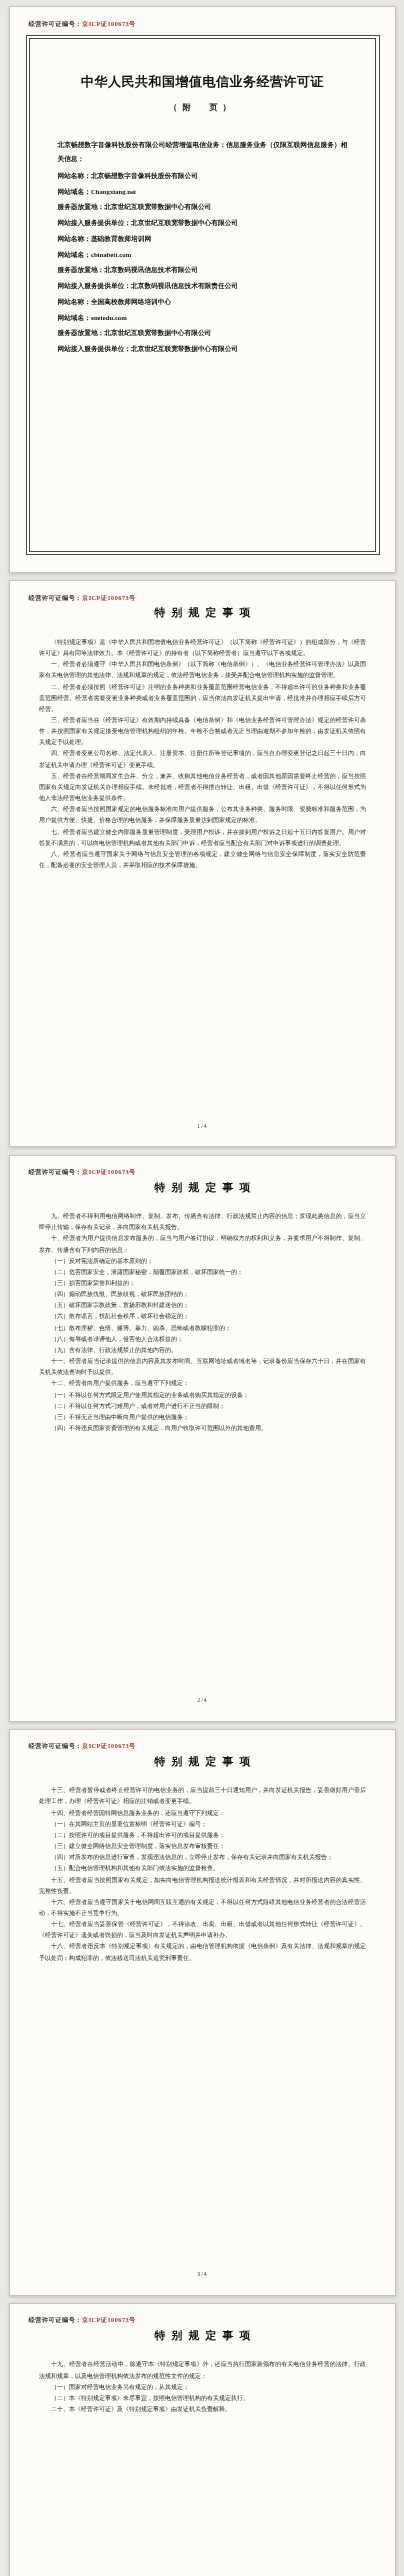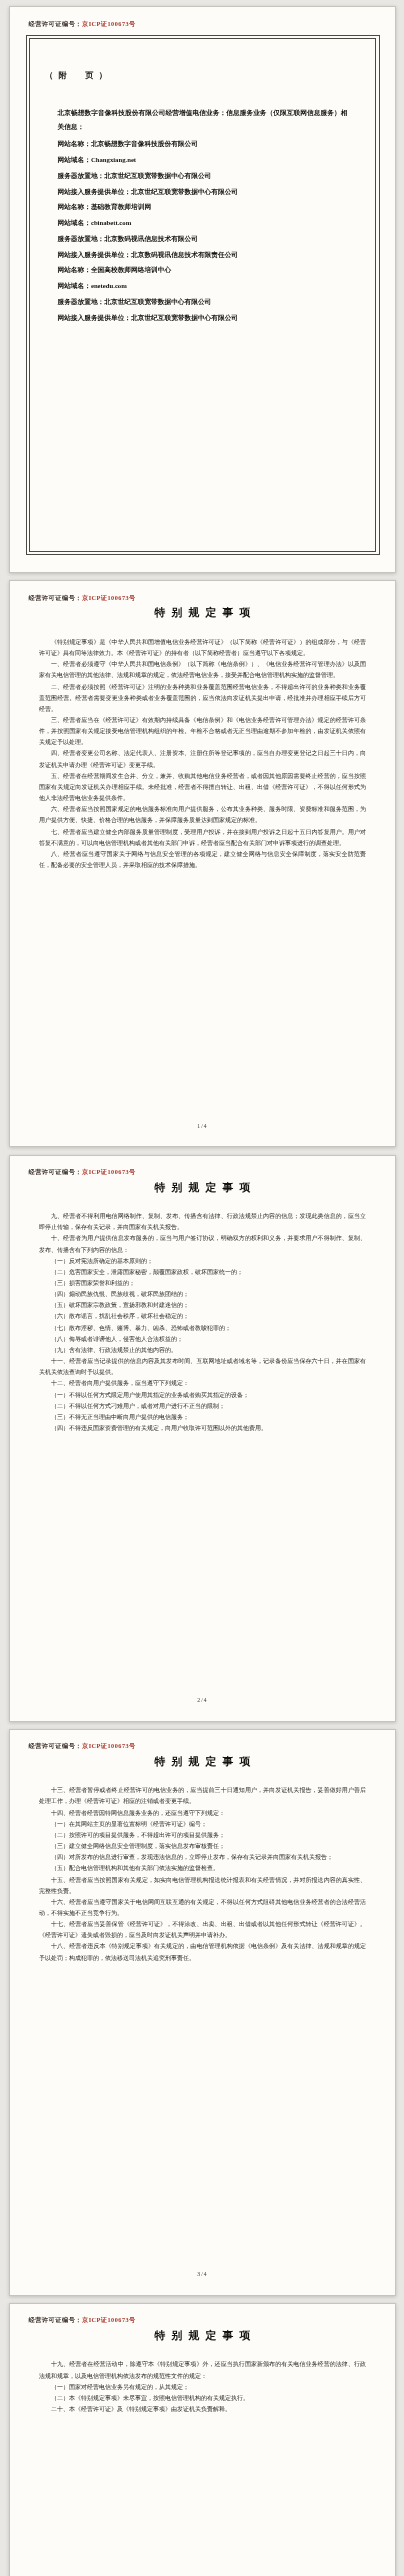--- a/index.html
+++ b/index.html
@@ -35,21 +35,21 @@
   .annex .frame-inner {
     width:100%; height:100%;
     border:0.5px solid #4b4a42;
     padding:20.6px 15.5px 0 15.5px;
   }
   .annex h1 {
     text-align:center; font-size:13px; letter-spacing:0.5px;
     color:#15130f; margin-top:13.4px; font-weight:bold;
   }
   .annex .subtitle {
-    text-align:left; font-size:8.2px; letter-spacing:5.2px;
+    text-align:center; font-size:8.2px; letter-spacing:5.2px;
     margin-top:10.3px; font-weight:bold; color:#15130f;
   }
   .annex .intro {
     margin:25px 12.4px 2.1px 12.4px;
     font-size:6.7px; font-weight:bold; line-height:2.1;
     text-align:justify; color:#15130f;
   }
   .annex-lines { margin:2.1px 12.4px 0 12.4px; }
   .annex-line {
     font-size:6.7px; font-weight:bold; line-height:2.35; color:#15130f;
@@ -76,20 +76,21 @@
 <body>
 
 <div class="canvas">
 
   <section class="page annex">
     <div class="page-header">
       <span>经营许可证编号：</span><span class="num">京ICP证100673号</span>
     </div>
     <div class="frame">
       <div class="frame-inner">
+        <h1>中华人民共和国增值电信业务经营许可证</h1>
         <div class="subtitle">（附　页）</div>
         <p class="intro">北京畅想数字音像科技股份有限公司经营增值电信业务：信息服务业务（仅限互联网信息服务）相关信息：</p>
         <div class="annex-lines">
 
             <div class="annex-line">网站名称：北京畅想数字音像科技股份有限公司</div>
 
             <div class="annex-line">网站域名：Changxiang.net</div>
 
             <div class="annex-line">服务器放置地：北京世纪互联宽带数据中心有限公司</div>
 

